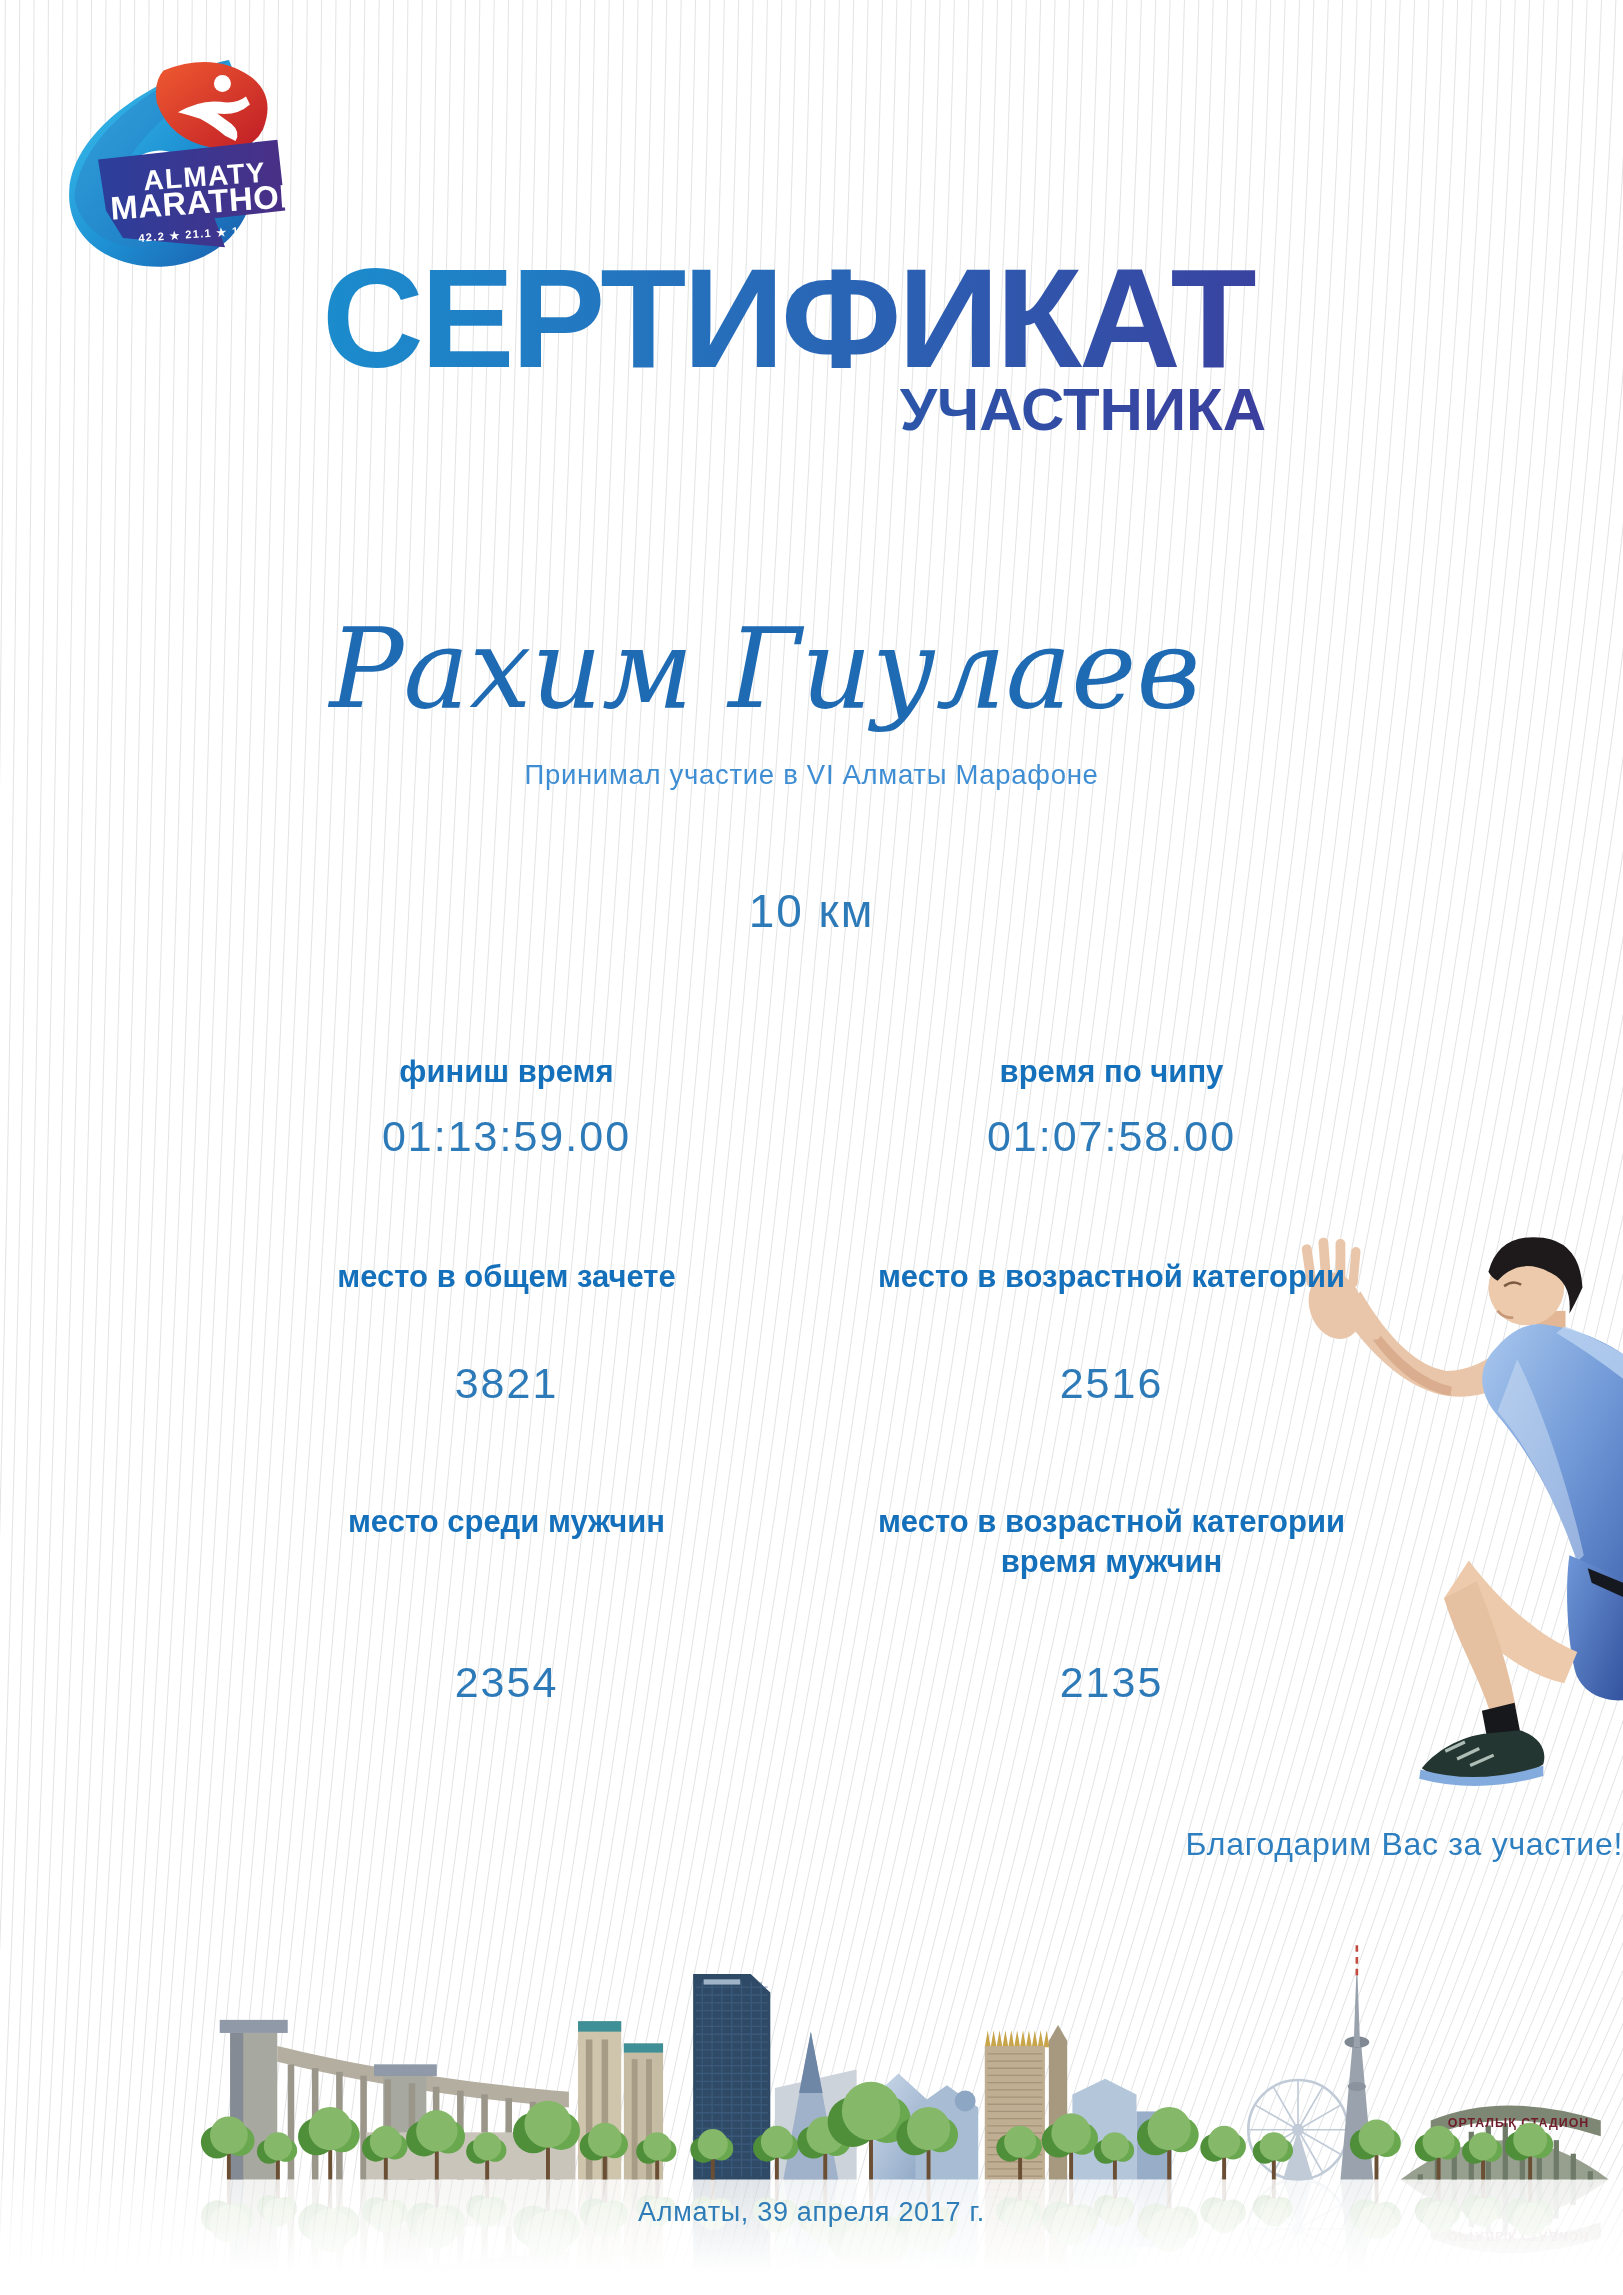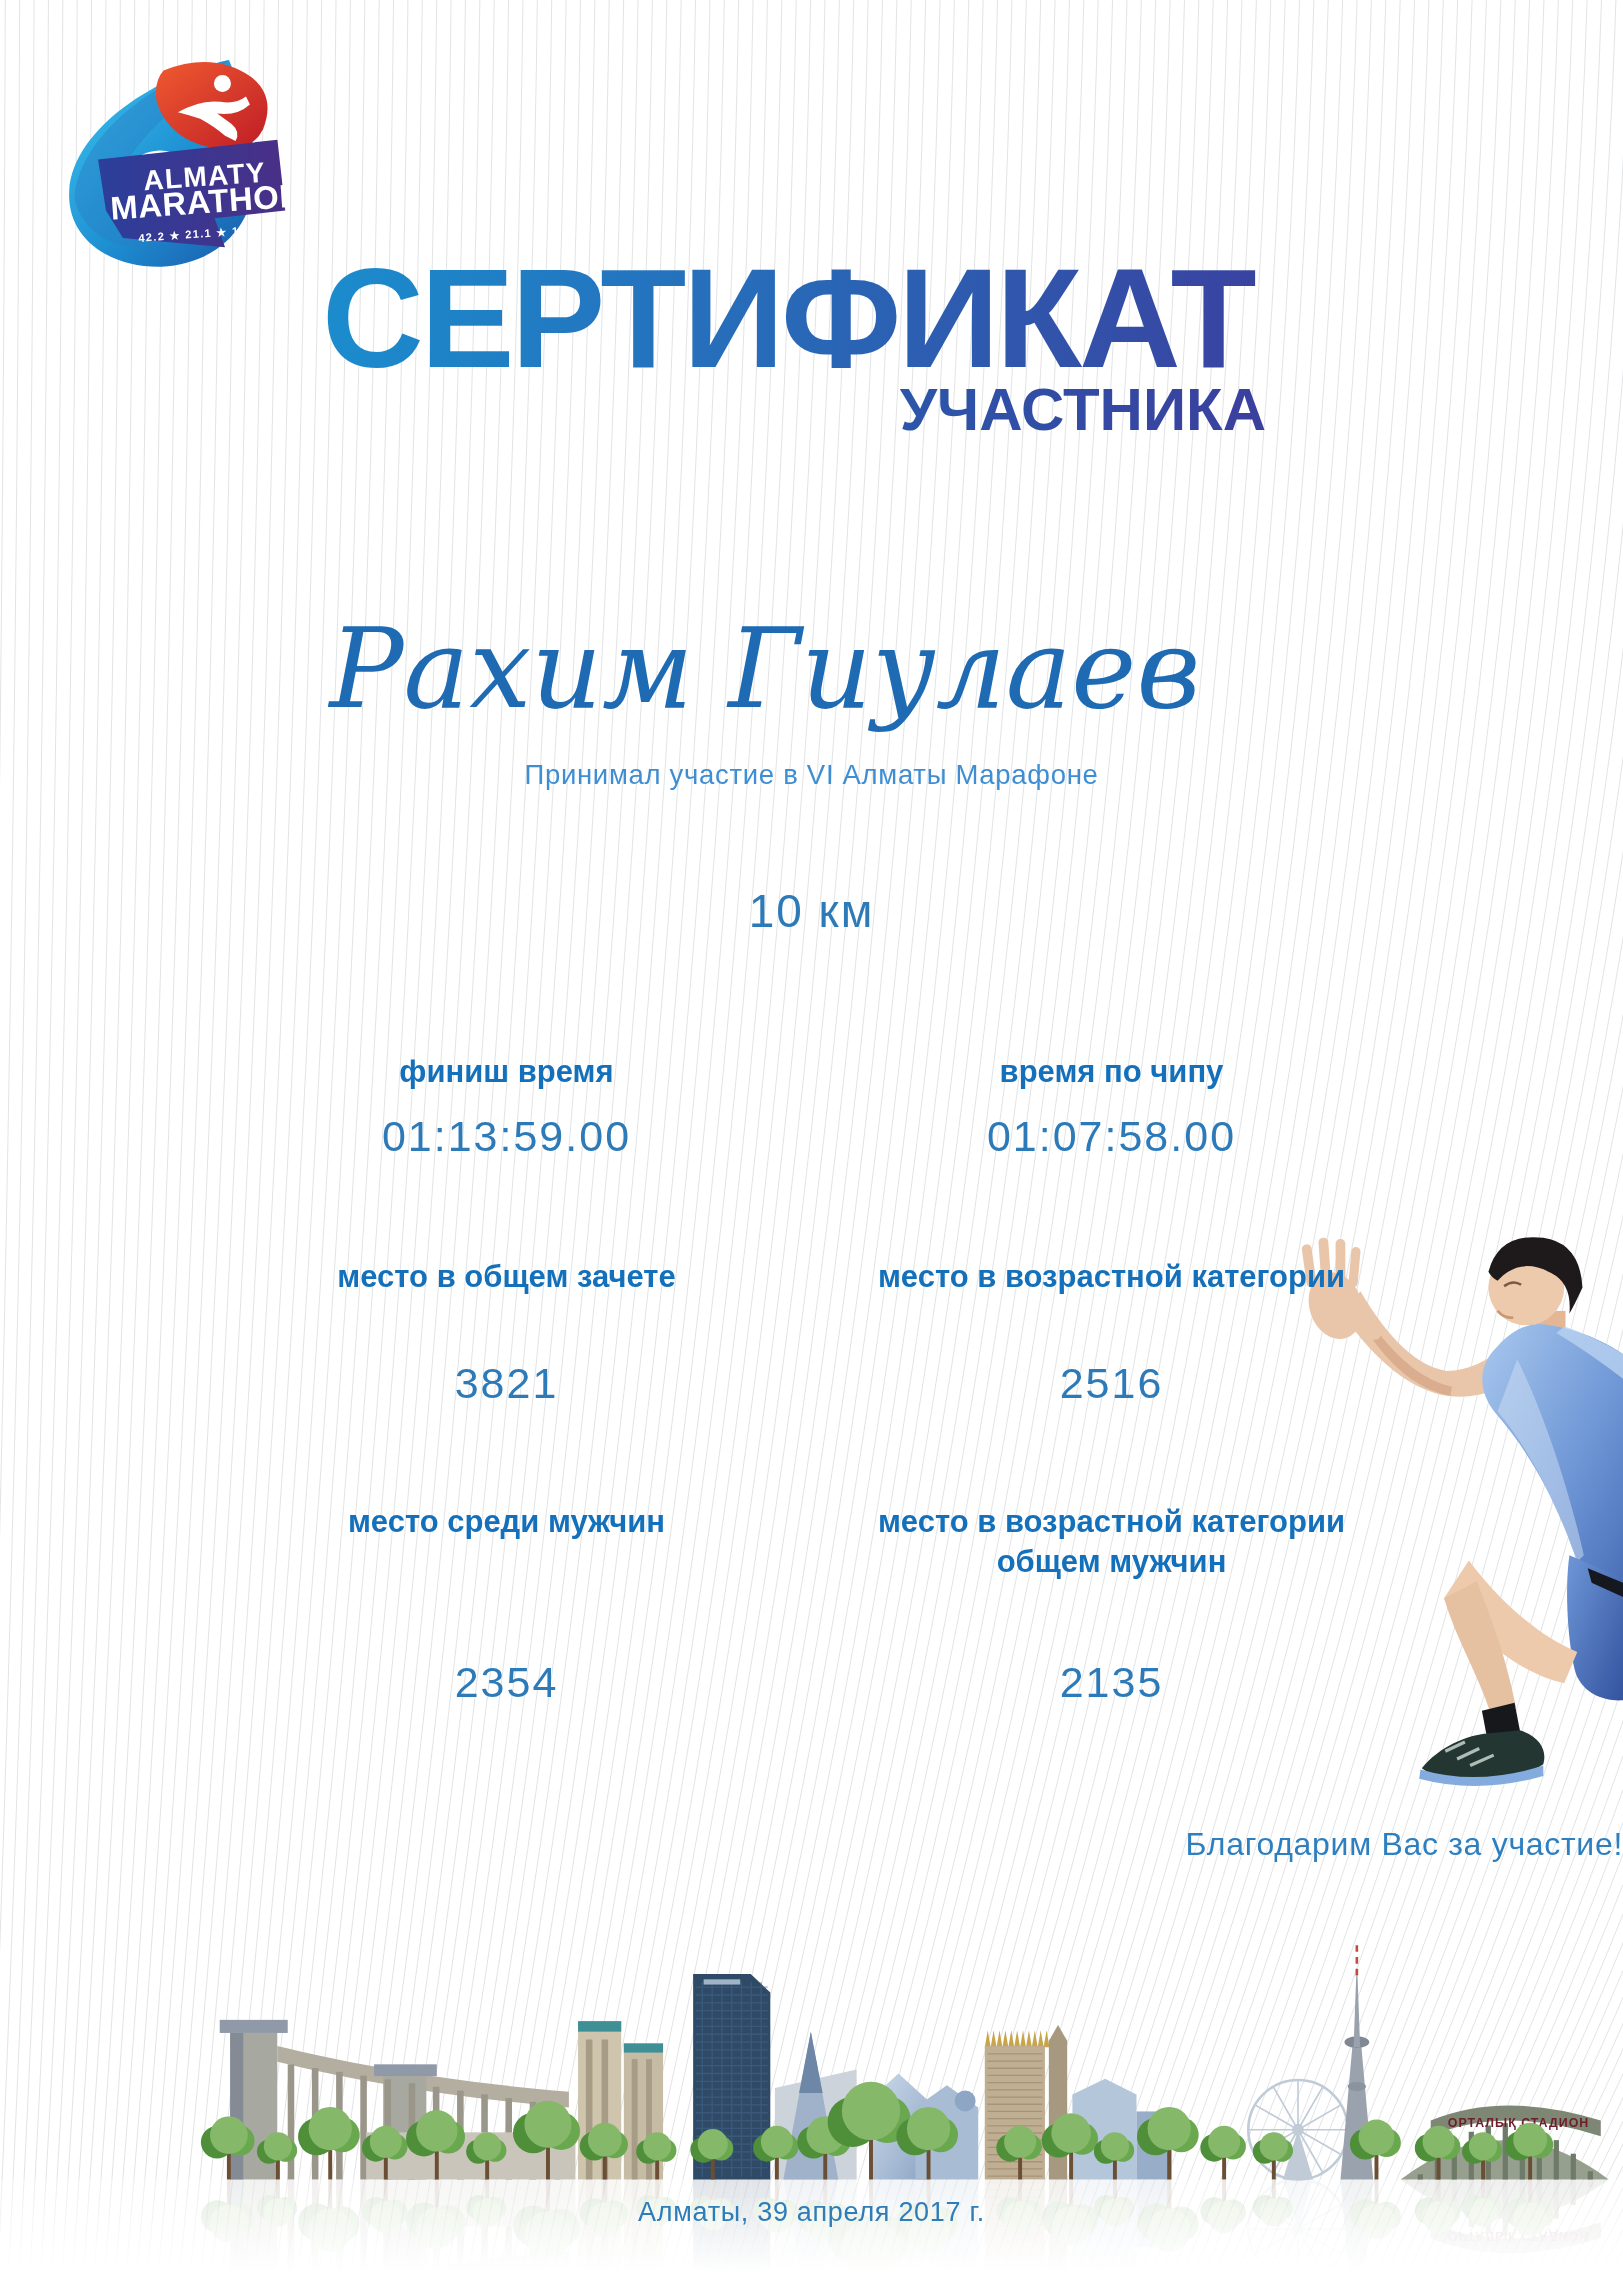--- a/index.html
+++ b/index.html
@@ -120,21 +120,21 @@
   <div class="abs col-r row1 stat-label">время по чипу</div>
   <div class="abs col-l val1 stat-value">01:13:59.00</div>
   <div class="abs col-r val1 stat-value">01:07:58.00</div>
 
   <div class="abs col-l row2 stat-label">место в общем зачете</div>
   <div class="abs col-r row2 stat-label">место в возрастной категории</div>
   <div class="abs col-l val2 stat-value">3821</div>
   <div class="abs col-r val2 stat-value">2516</div>
 
   <div class="abs col-l row3 stat-label">место среди мужчин</div>
-  <div class="abs col-r row3 stat-label">место в возрастной категории общем мужчин</div>
+  <div class="abs col-r row3 stat-label">место в возрастной категории время мужчин</div>
   <div class="abs col-l val3 stat-value">2354</div>
   <div class="abs col-r val3 stat-value">2135</div>
 
   <div class="abs thanks">Благодарим Вас за участие!</div>
   <div class="abs date">Алматы, 39 апреля 2017 г.</div>
 
   <svg id="runner" class="abs" width="341" height="589" viewBox="0 0 522 900">
     <defs>
       <linearGradient id="shirtG" x1="0" y1="0" x2="1" y2="1">
         <stop offset="0" stop-color="#a9c8ee"></stop>

